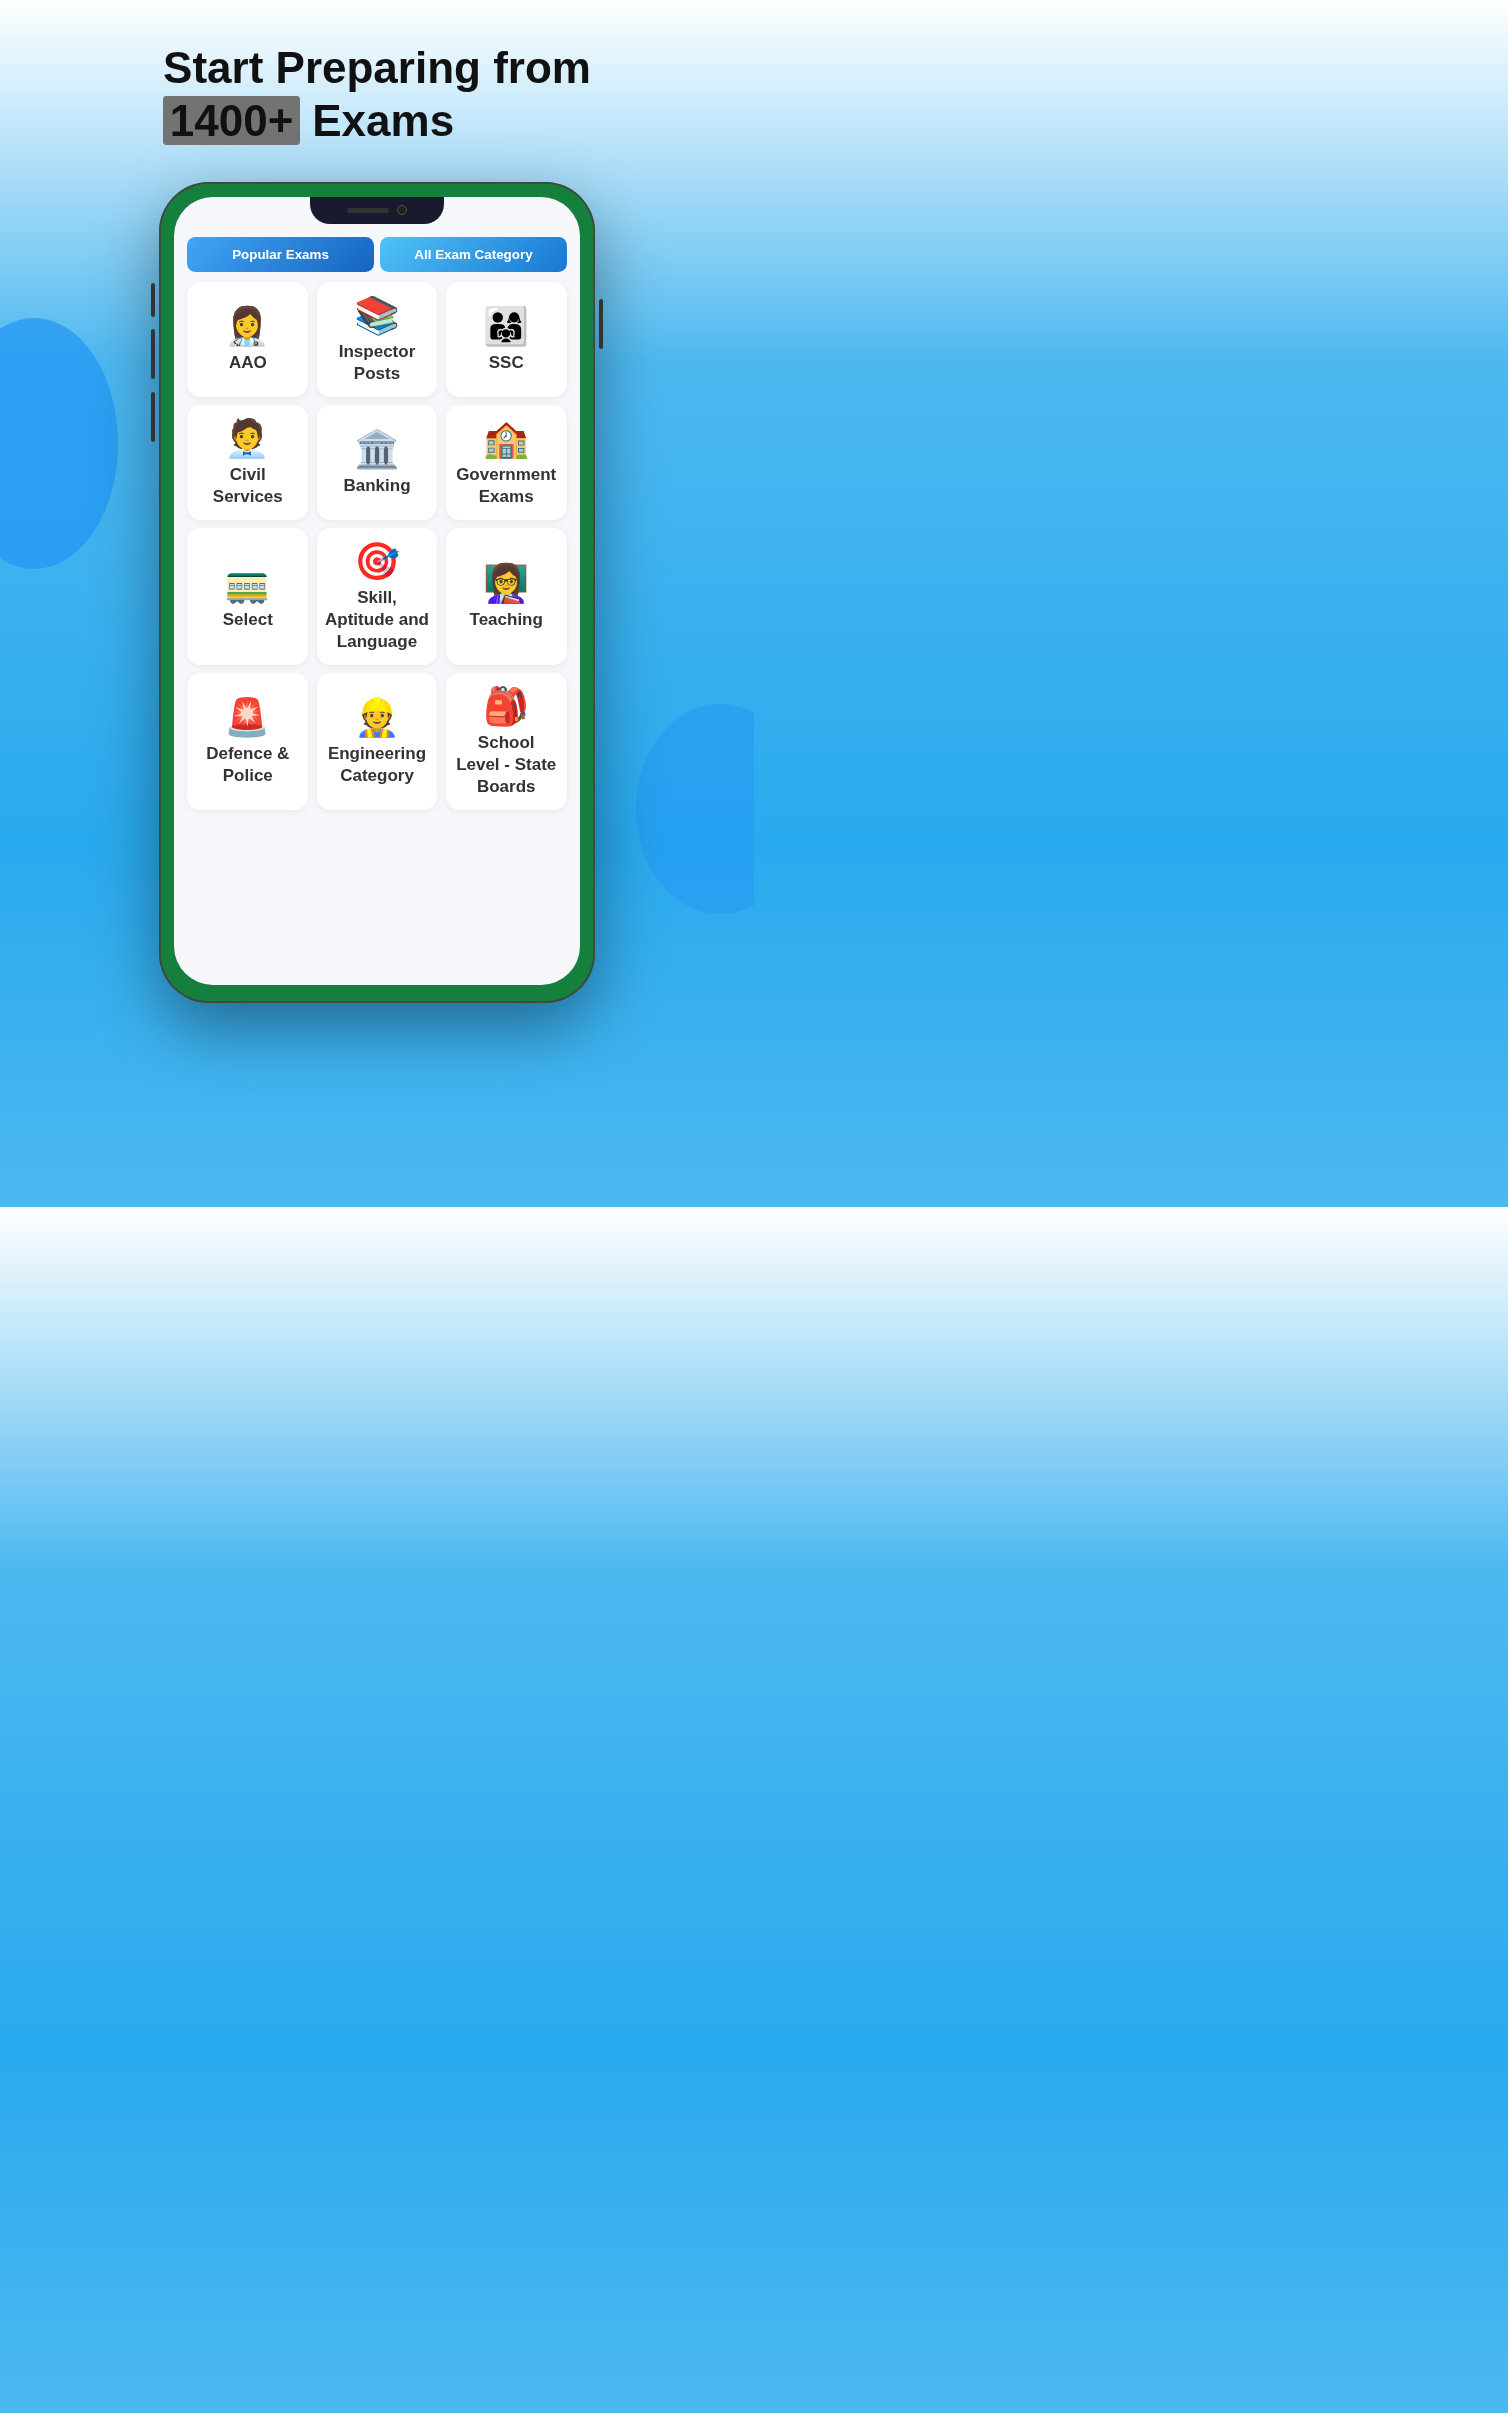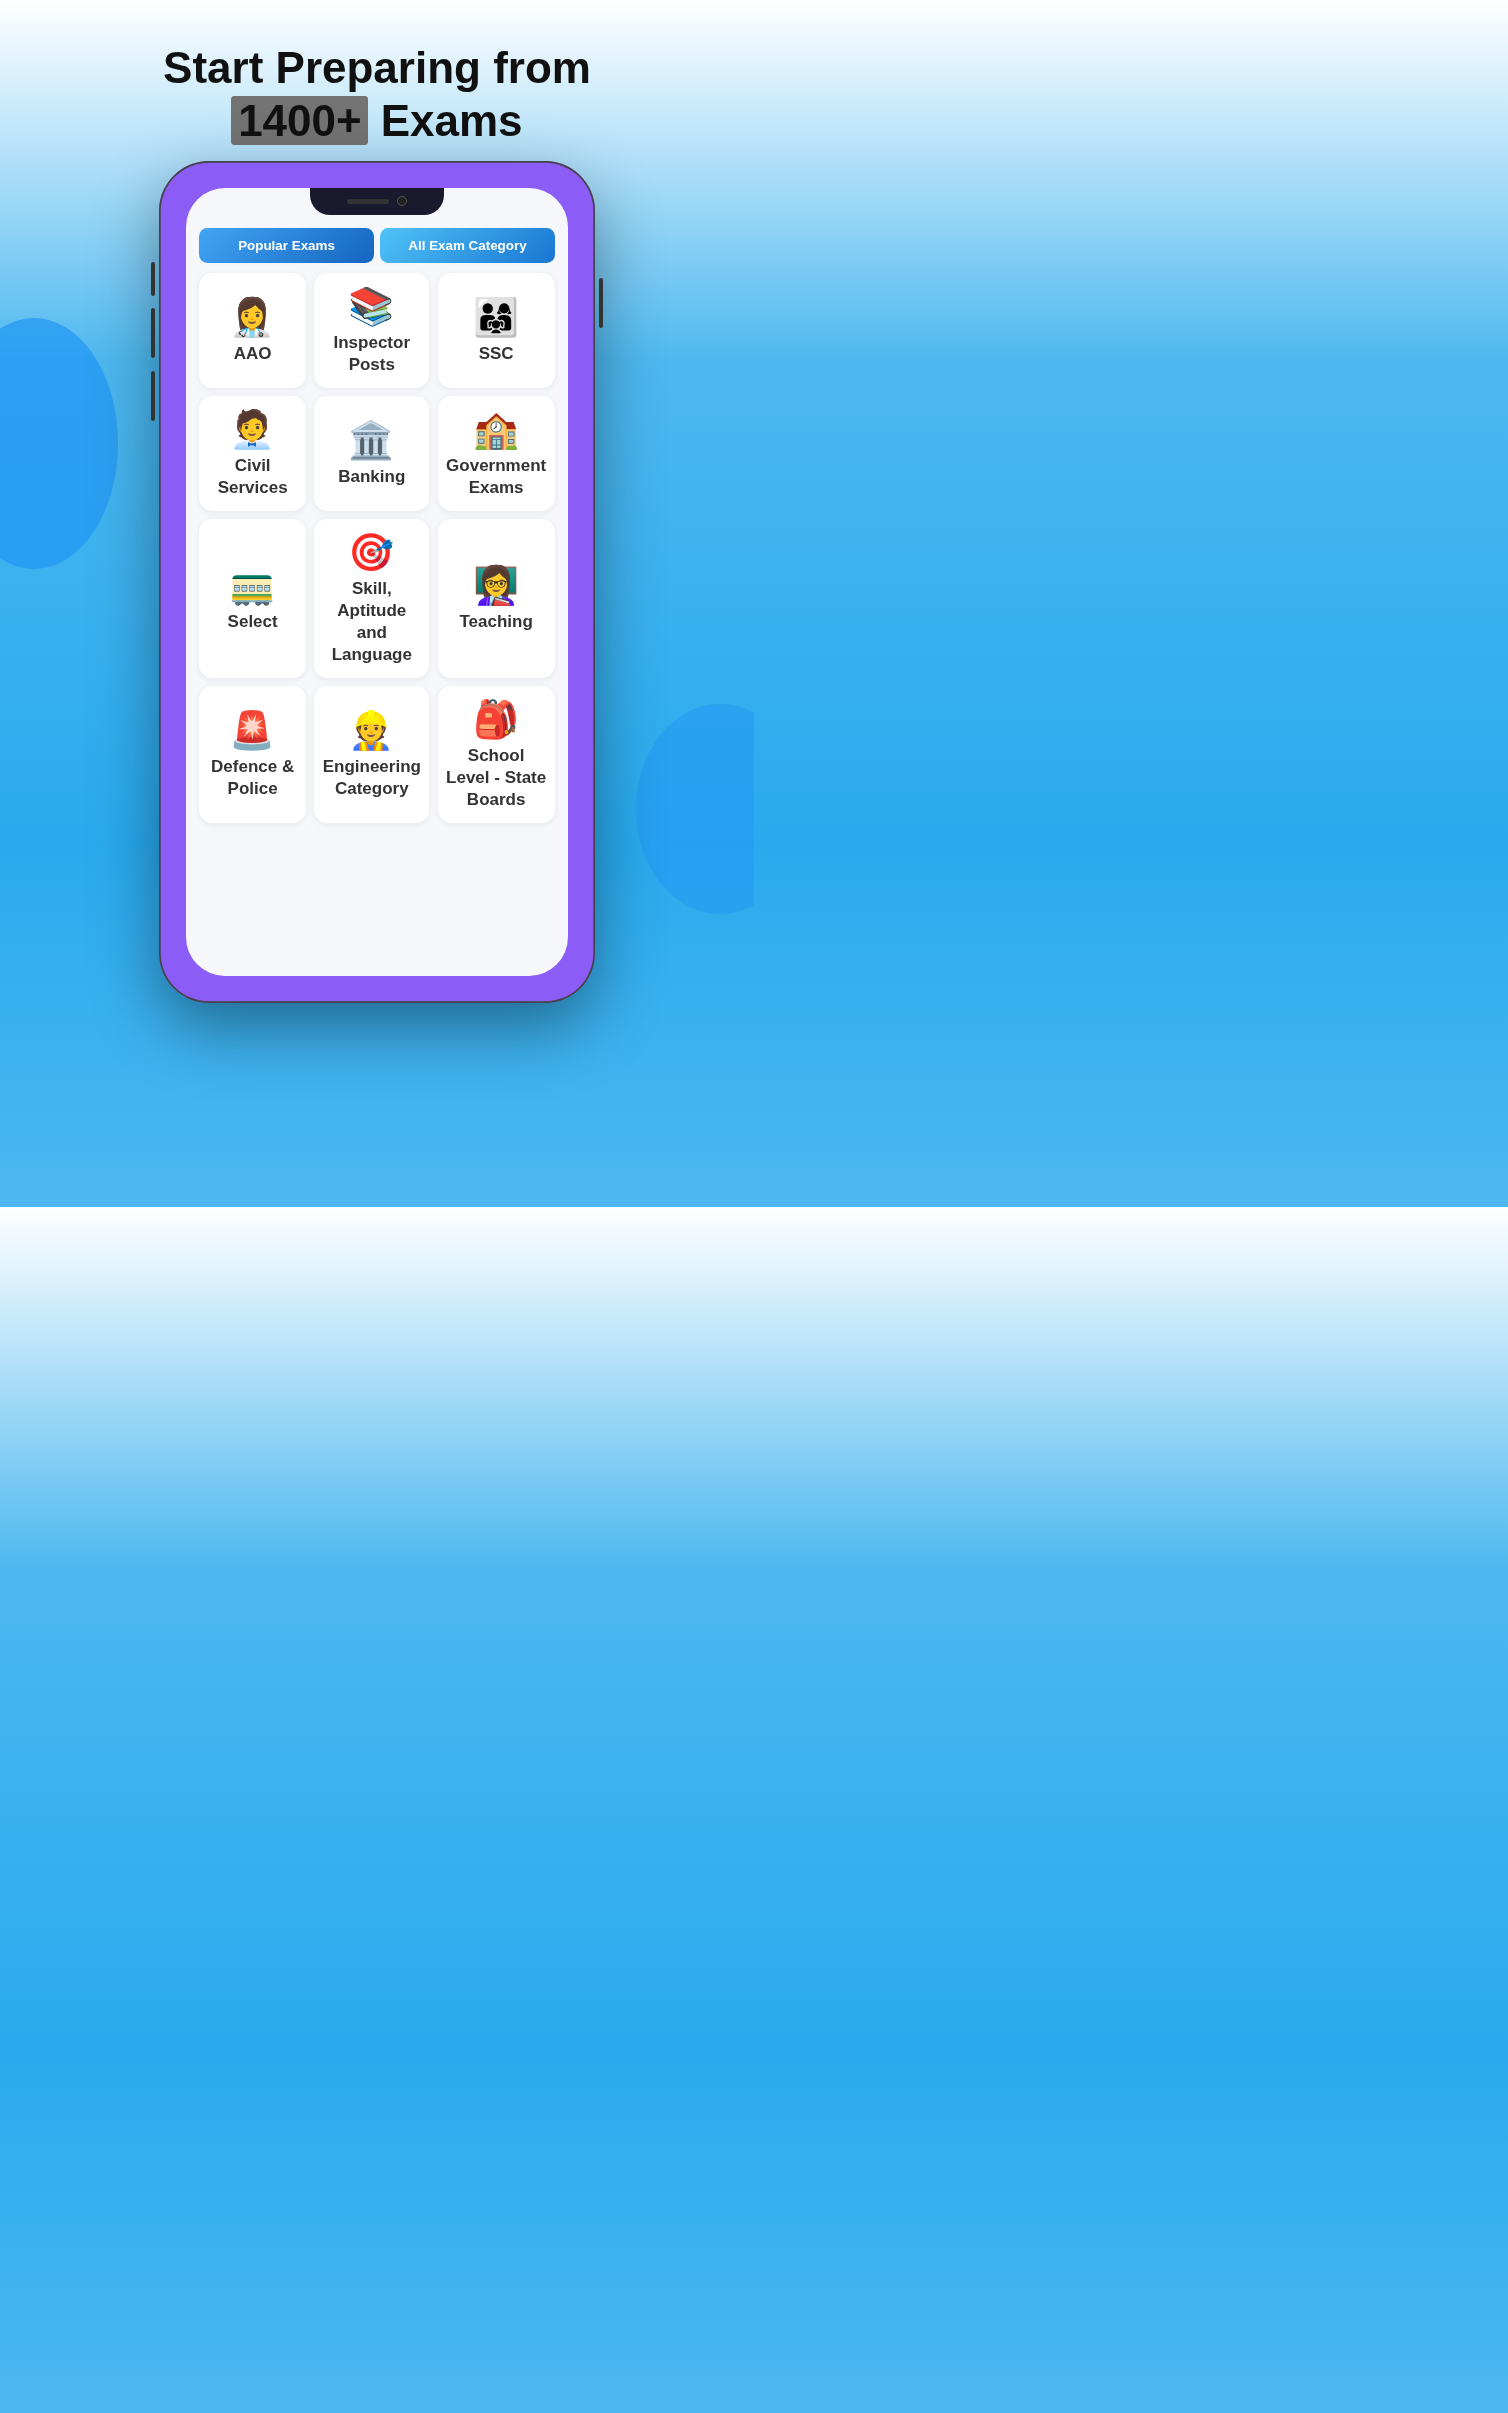--- a/index.html
+++ b/index.html
@@ -33,22 +33,21 @@
       bottom: 293px;
       width: 168px;
       height: 210px;
       background: #2196F3;
       border-radius: 50%;
       opacity: 0.5;
       z-index: 0;
     }
 
     .header {
-      text-align: center;
-      padding: 42px 17px 13px;
+      padding: 42px 17px 34px;
       z-index: 1;
     }
     .header-title {
       font-size: 44px;
       font-weight: 900;
       color: #111;
       line-height: 1.2;
     }
     .header-highlight {
       background: #737373;
@@ -58,23 +57,23 @@
       font-weight: 900;
       color: #111;
     }
 
     
     .phone-frame {
       position: relative;
       z-index: 2;
       width: 436px;
       min-height: 821px;
-      background: #8b5cf6;
+      background: #15803d;
       border-radius: 50px;
-      padding: 27px;
+      padding: 15px;
       box-shadow: 0 25px 67px rgba(0,0,0,0.4), inset 0 0 0 1.7px #444;
     }
     .phone-inner {
       background: #f5f7fa;
       border-radius: 39px;
       overflow: hidden;
       min-height: 788px;
       position: relative;
     }
 

